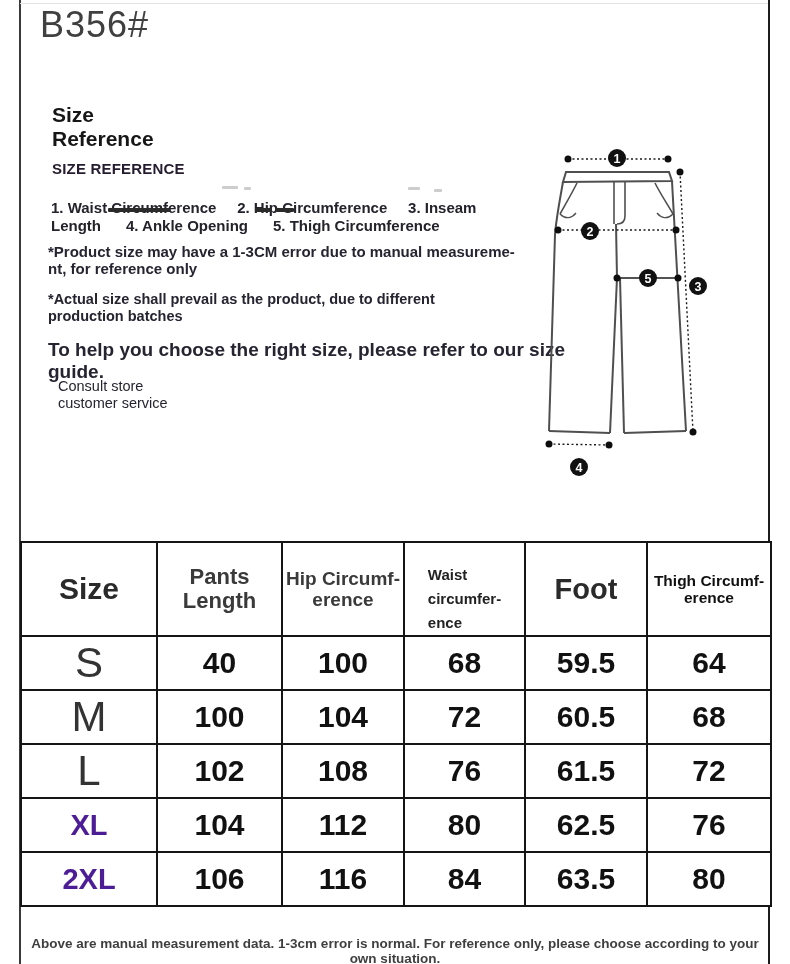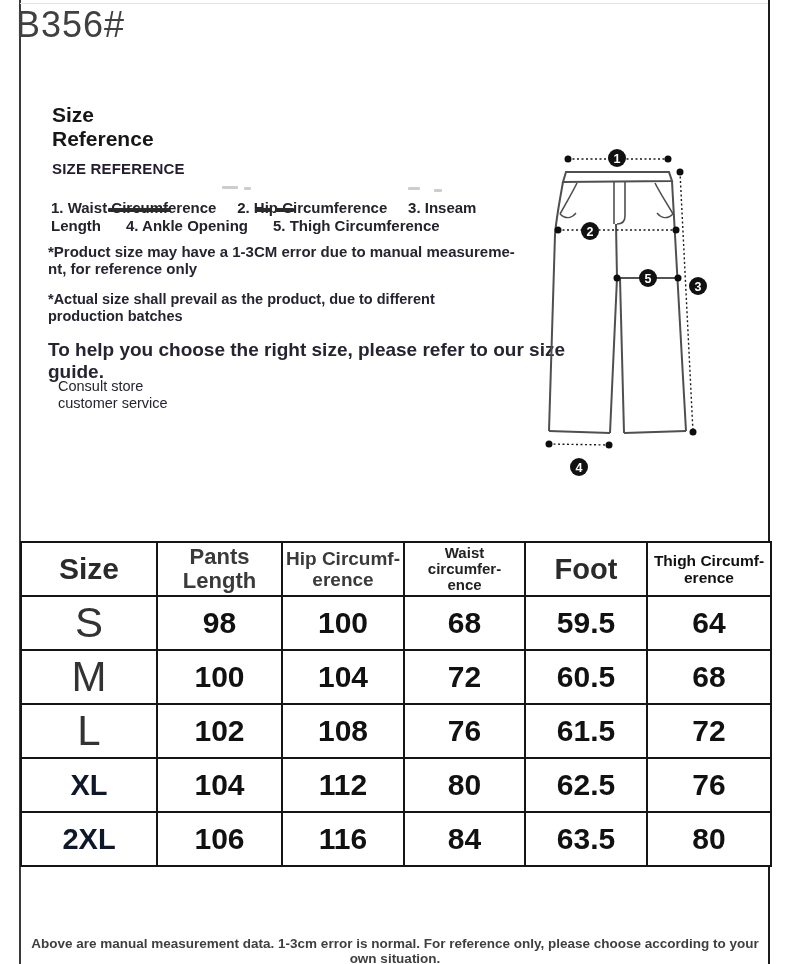--- a/index.html
+++ b/index.html
@@ -8,21 +8,21 @@
     font-family:"Liberation Sans",sans-serif;color:#1f1f1f;overflow:hidden;
   }
   .abs{position:absolute;}
 
   
   .frame-left{left:19px;top:0;width:2px;height:964px;background:#3a3a3a;}
   .frame-right{left:768px;top:0;width:2px;height:964px;background:#1c1c1c;}
   .top-hairline{left:20px;top:3px;width:748px;height:1px;background:#e3e3e3;}
 
   
-  .product-code{left:16px;top:4px;font-size:36px;font-weight:400;color:#404040;letter-spacing:1px;}
+  .product-code{left:40px;top:4px;font-size:36px;font-weight:400;color:#404040;letter-spacing:1px;}
   .title{left:52px;top:103px;font-size:21px;font-weight:700;color:#161616;line-height:24px;white-space:pre-line;}
   .subtitle{left:52px;top:160px;font-size:15px;font-weight:700;color:#241c2e;letter-spacing:.2px;}
   .legend{left:51px;top:199px;width:560px;font-size:15px;font-weight:700;line-height:17.5px;white-space:pre-wrap;color:#24222a;}
   .note1{left:48px;top:243px;width:560px;font-size:15px;font-weight:700;line-height:17px;white-space:pre-line;color:#262430;}
   .note2{left:48px;top:291px;width:520px;font-size:14.5px;font-weight:700;line-height:16.5px;white-space:pre-line;color:#262430;}
   .guide{left:48px;top:339px;width:560px;font-size:19px;font-weight:700;color:#262430;}
   .consult{left:58px;top:362px;font-size:14.5px;font-weight:400;line-height:17px;white-space:pre-line;color:#262430;margin-top:16px;}
 
   
   .art{background:#2b2b2b;border-radius:1px;}
@@ -31,26 +31,26 @@
   
   .size-table{left:20px;top:541px;}
   table{border-collapse:collapse;table-layout:fixed;width:750px;}
   th,td{border:2px solid #151515;text-align:center;vertical-align:middle;padding:0;background:#fff;}
   thead tr{height:54px;}
   tbody tr{height:54px;}
   .h-size{font-size:30px;font-weight:700;color:#2a2a2a;}
   .h-pants{font-size:22px;font-weight:700;line-height:24px;white-space:pre-line;color:#3a3a3a;}
   .h-hip{font-size:19px;font-weight:700;line-height:21px;white-space:pre-line;color:#3a3a3a;}
   .h-waist{font-size:15px;font-weight:700;}
-  .h-waist .inner{display:inline-block;text-align:center;line-height:16px;white-space:pre-line;color:#222;}
+  .h-waist .inner{display:inline-block;text-align:left;line-height:24px;white-space:pre-line;color:#222;margin-top:20px;}
   .h-foot{font-size:29px;font-weight:700;color:#2a2a2a;}
   .h-thigh{font-size:15.5px;font-weight:700;line-height:17px;white-space:pre-line;color:#111;}
   td.num{font-size:30px;font-weight:700;color:#111;}
   td.size-sml{font-size:42px;font-weight:400;color:#333;}
-  td.size-xl{font-size:29px;font-weight:700;color:#0f172a;border-radius:24px;}
+  td.size-xl{font-size:29px;font-weight:700;color:#4c1d95;border-radius:24px;}
 
   
   .footer-note{left:20px;top:936px;width:750px;text-align:center;font-size:13.5px;font-weight:700;color:#3f3f3f;}
 
   svg text{font-family:"Liberation Sans",sans-serif;}
 </style>
 </head>
 <body>
 
 <div class="abs frame-left"></div>
@@ -157,21 +157,21 @@
 circumfer-
 ence</span></th>
         <th class="h-foot">Foot</th>
         <th class="h-thigh">Thigh Circumf-
 erence</th>
       </tr>
     </thead>
     <tbody>
       <tr>
         <td class="size-sml">S</td>
-        <td class="num">98</td>
+        <td class="num">40</td>
         <td class="num">100</td>
         <td class="num">68</td>
         <td class="num">59.5</td>
         <td class="num">64</td>
       </tr>
       <tr>
         <td class="size-sml">M</td>
         <td class="num">100</td>
         <td class="num">104</td>
         <td class="num">72</td>

